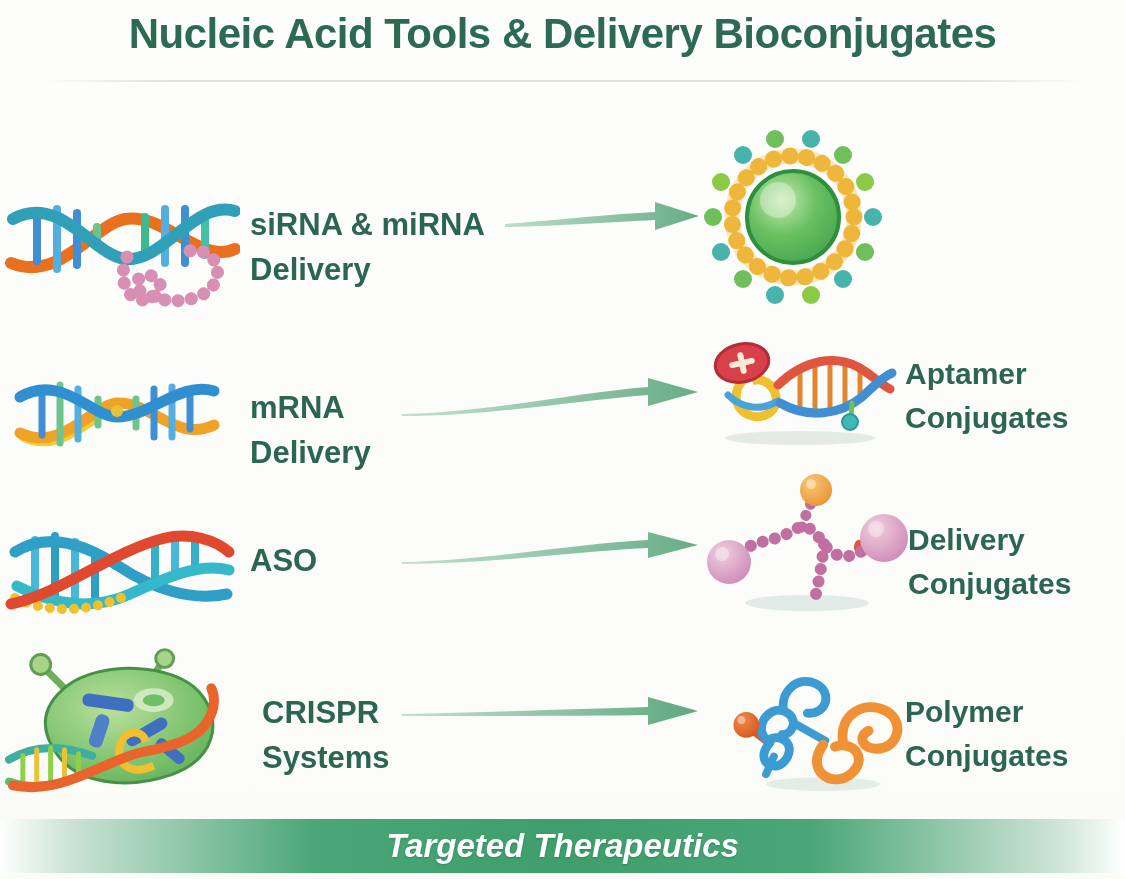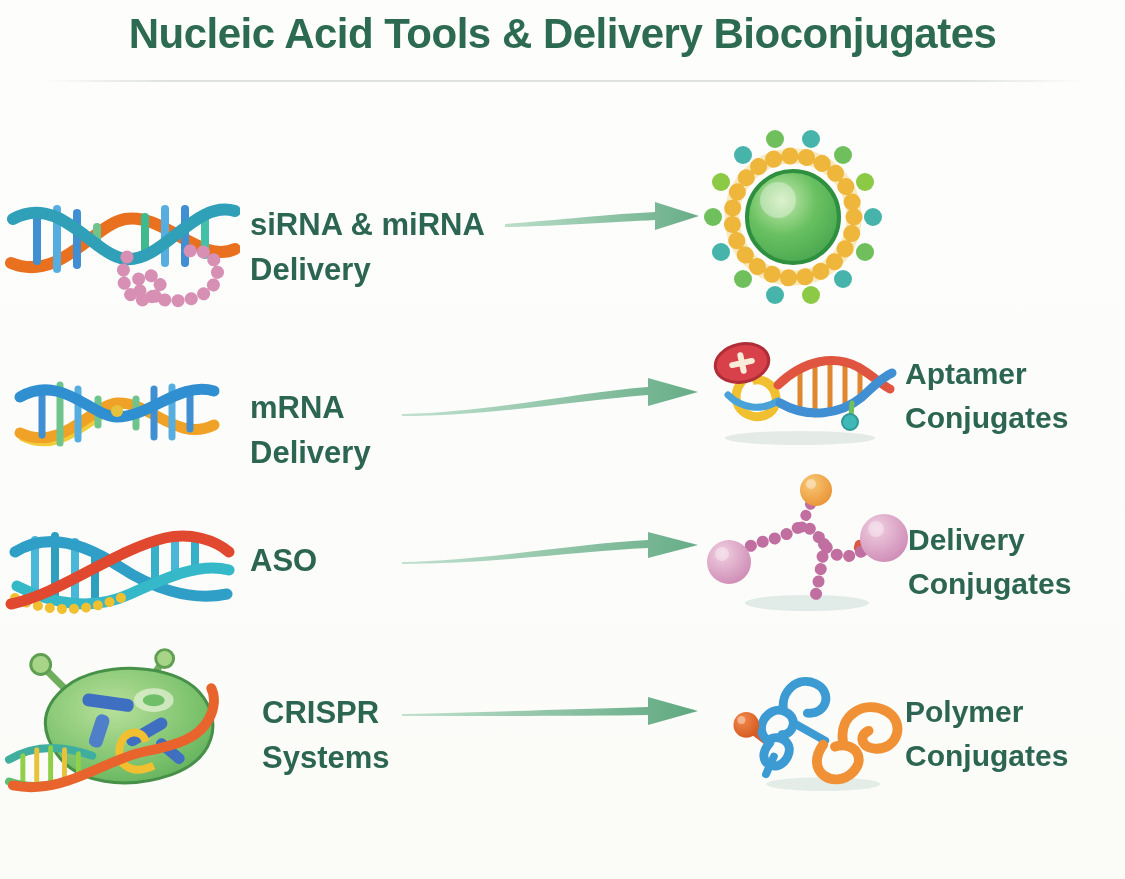--- a/index.html
+++ b/index.html
@@ -261,14 +261,17 @@
     <path d="M130,100 C110,128 142,146 160,128 C174,114 162,96 142,102 M150,96 C146,70 172,54 194,66 C214,77 206,106 182,104 C168,103 166,90 176,86" fill="none" stroke="#f09136" stroke-width="10" stroke-linecap="round"></path>
     <circle cx="52" cy="80" r="13" fill="url(#redG)"></circle>
     <circle cx="47" cy="75" r="4" fill="#ffffff" opacity="0.4"></circle>
   </svg>
 
   <div class="abs conj-label" style="left:905px;top:690px">
     <div>Polymer</div>
     <div>Conjugates</div>
   </div>
 
+  <div class="banner">
+    <div class="banner-text">Targeted Therapeutics</div>
+  </div>
 
 </div>
 
 </body></html>

